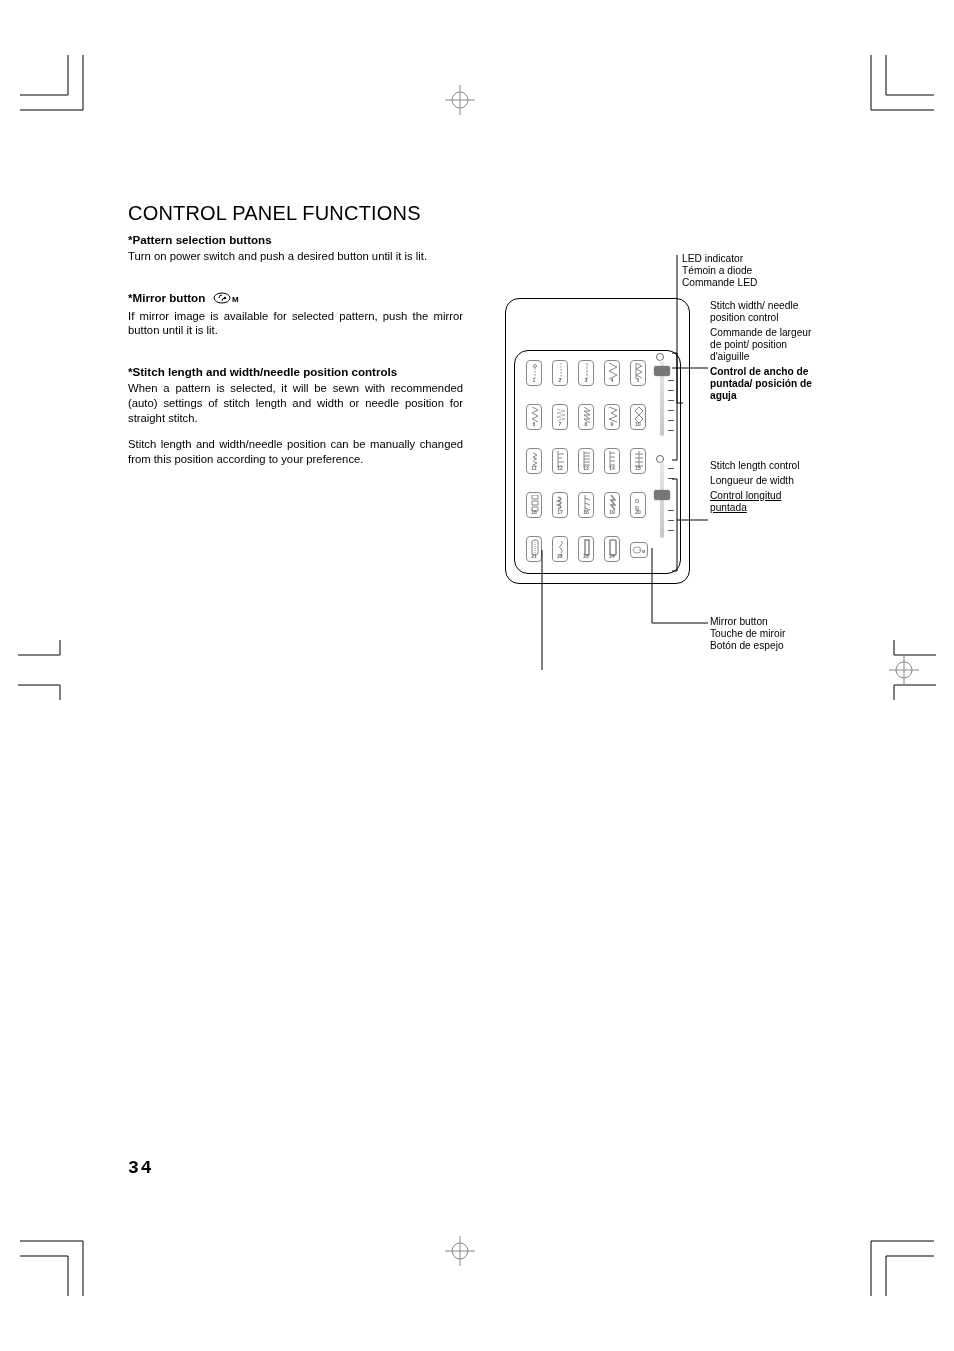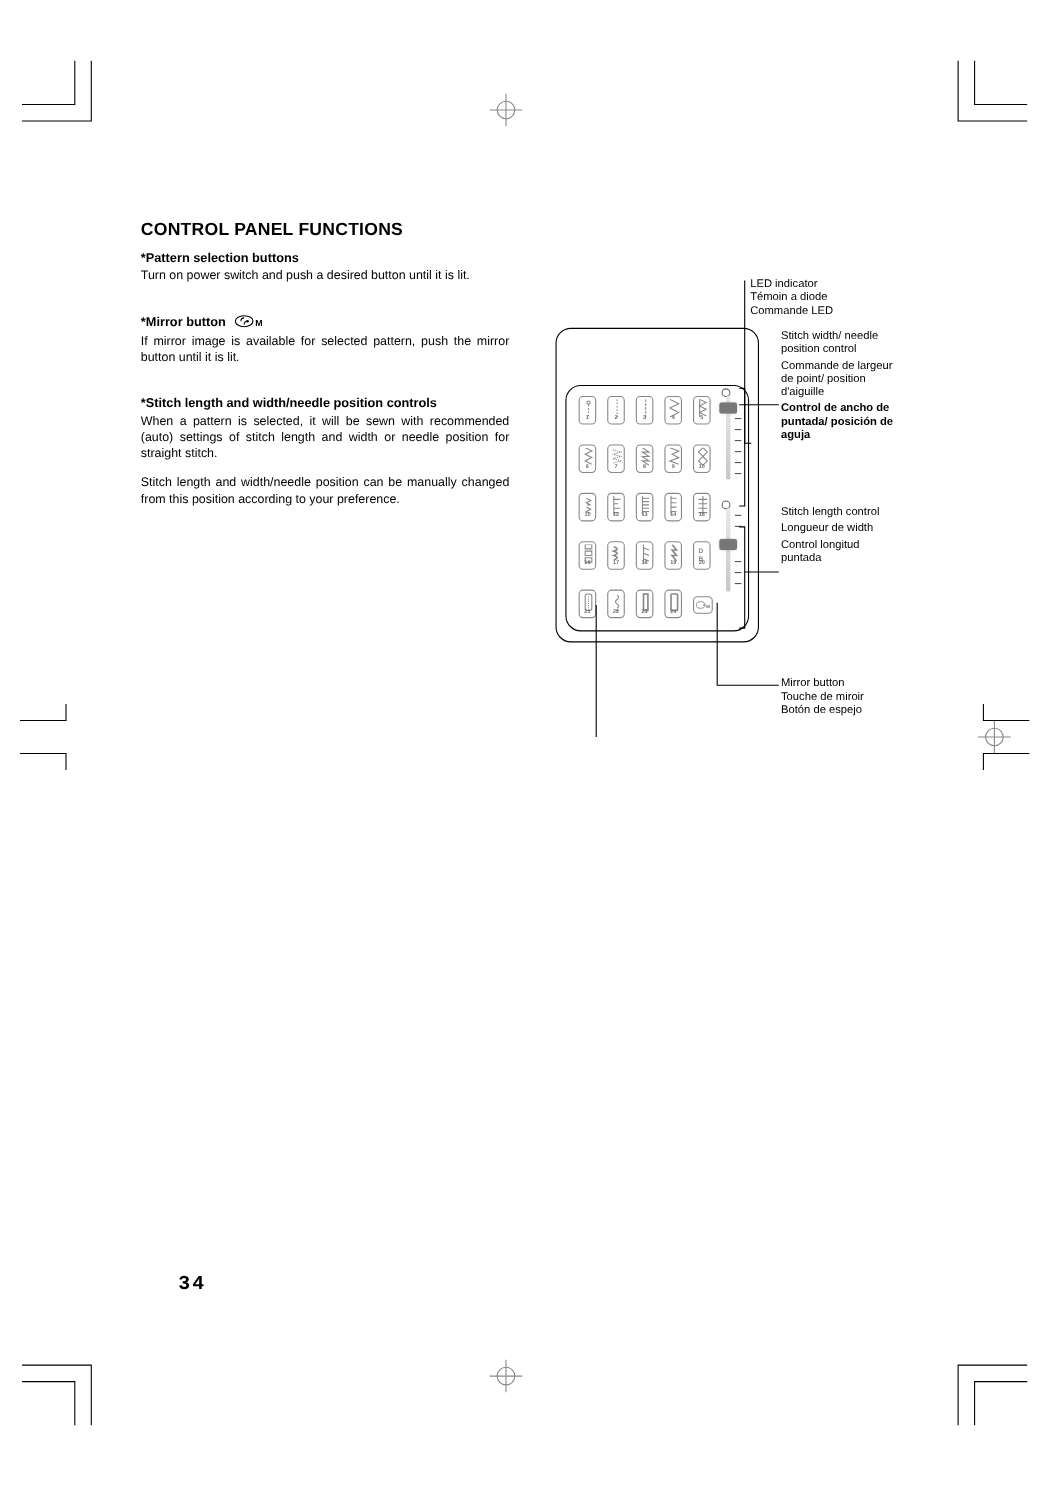--- a/index.html
+++ b/index.html
@@ -32,22 +32,22 @@
   .reg-mark svg { width: 100%; height: 100%; }
   .left-col {
     position: absolute;
     left: 128px;
     top: 200px;
     width: 335px;
     font-size: 11.3px;
     line-height: 1.3;
   }
   .left-col h1 {
-    font-size: 16px;
-    font-weight: bold;
+    font-size: 20px;
+    font-weight: normal;
     letter-spacing: 0.2px;
     margin: 0 0 6px 0;
   }
   .left-col h2 {
     font-size: 11.6px;
     font-weight: bold;
     margin: 0 0 2px 0;
   }
   .left-col p {
     margin: 0 0 4px 0;
@@ -161,21 +161,20 @@
     line-height: 1.3;
   }
   .page-num {
     position: absolute;
     left: 128px;
     bottom: 173px;
     font-family: "Courier New", monospace;
     font-weight: bold;
     font-size: 18px;
     letter-spacing: 2px;
-    margin-left: 34px;
   }
 </style>
 </head>
 <body>
 
 <div class="page">
 
   <svg class="crop" style="left:20px; top:55px;" width="70" height="60">
     <path d="M0 40 H48 V0" stroke="#000" fill="none"></path>
     <path d="M0 55 H63 V0" stroke="#000" fill="none"></path>
@@ -467,21 +466,21 @@
       <div>Commande LED</div>
     </div>
     <div class="annot" style="left:228px; top:100px; width:105px;">
       <div>Stitch width/ needle position control</div>
       <div style="margin-top:3px;">Commande de largeur de point/ position d'aiguille</div>
       <div style="margin-top:3px;font-weight:bold;">Control de ancho de puntada/ posición de aguja</div>
     </div>
     <div class="annot" style="left:228px; top:260px; width:100px;">
       <div>Stitch length control</div>
       <div style="margin-top:3px;">Longueur de width</div>
-      <div style="margin-top:3px;">Control longitud puntada</div>
+      <div style="margin-top:3px;text-decoration:underline;">Control longitud puntada</div>
     </div>
     <div class="annot" style="left:228px; top:416px;">
       <div>Mirror button</div>
       <div>Touche de miroir</div>
       <div>Botón de espejo</div>
     </div>
   </div>
 
   <div class="page-num">34</div>
 </div>

